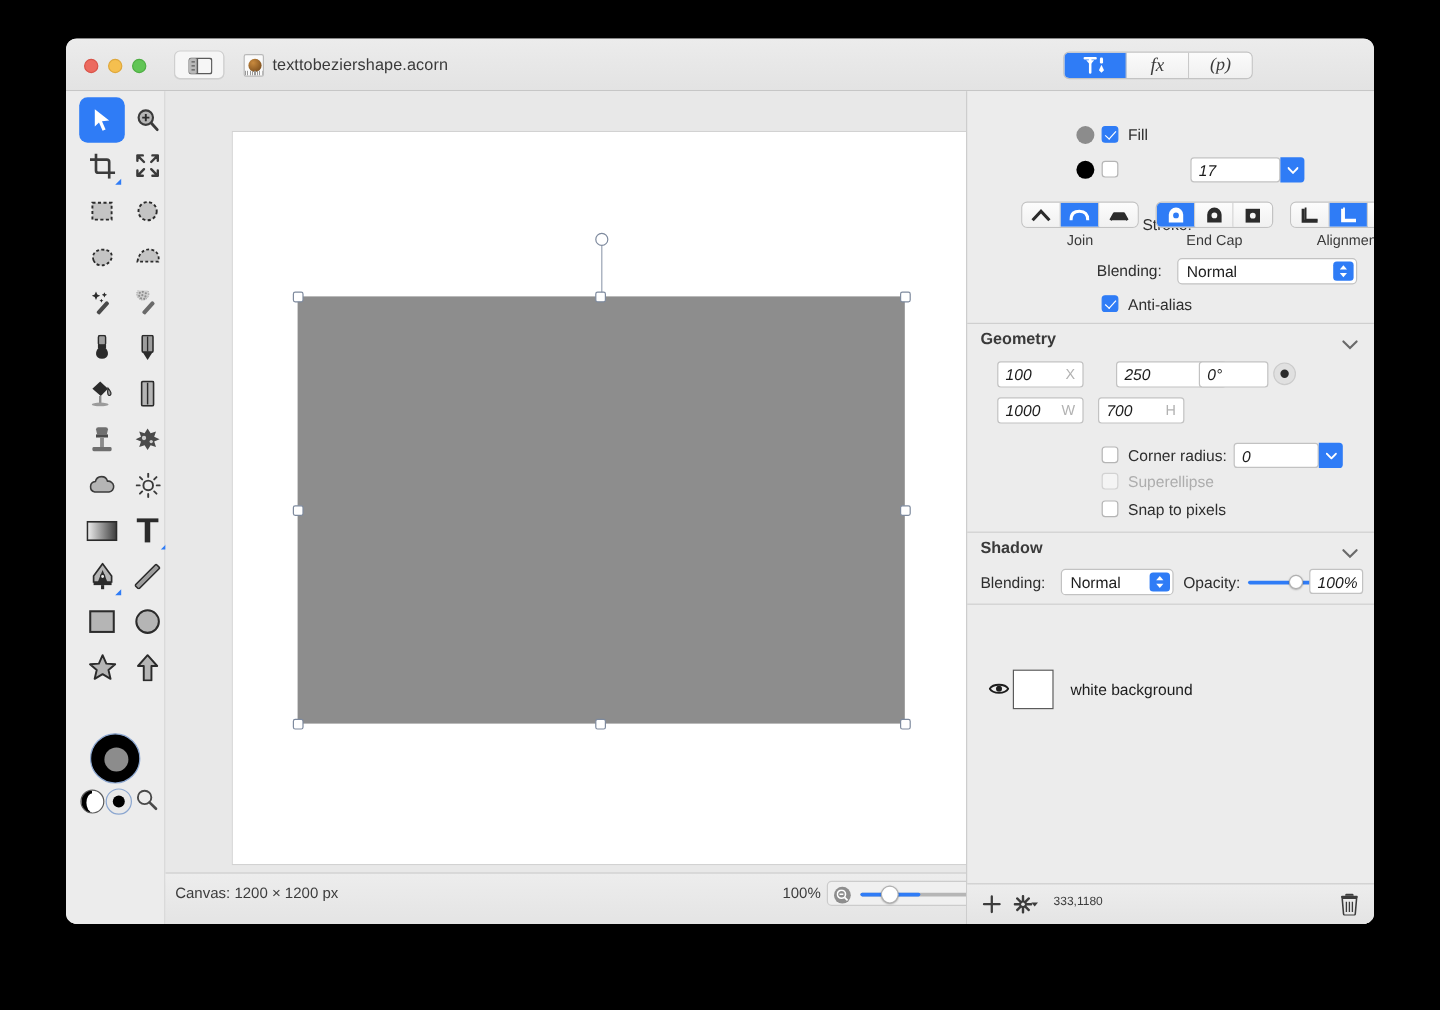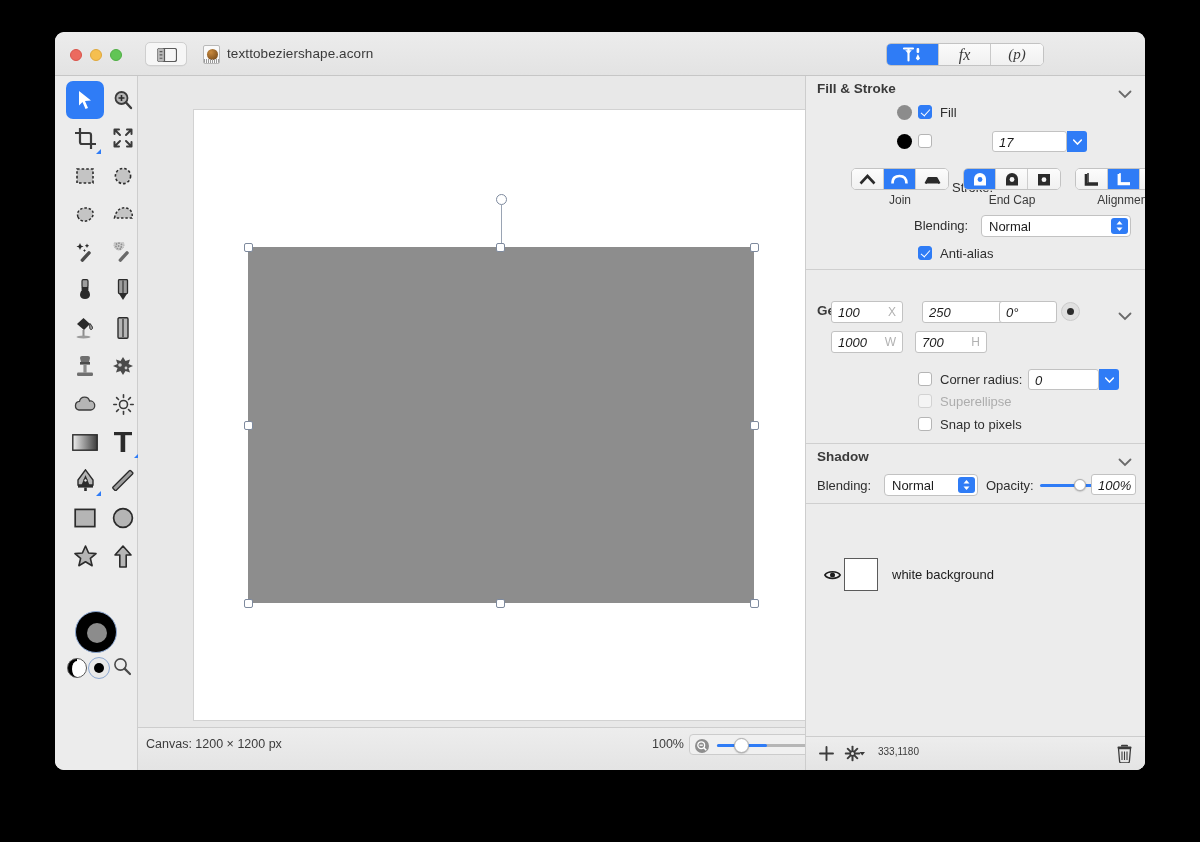--- a/index.html
+++ b/index.html
@@ -720,28 +720,20 @@
             <line x1="4.2" y1="2.6" x2="4.2" y2="5.8" stroke="#fff" stroke-width="1.3"></line>
             <line x1="6.8" y1="6.8" x2="9.3" y2="9.3" stroke="#fff" stroke-width="1.5"></line>
           </svg>
         </div>
       </div>
     </div>
   </div>
 
   <div id="inspector">
 
-    <div class="panel-header">
-      <div class="panel-title">Fill &amp; Stroke</div>
-      <div class="disclose">
-        <svg width="14" height="9" viewBox="0 0 14 9">
-          <path d="M1.5 1.5 L7 7 L12.5 1.5" fill="none" stroke="#6a6a6a" stroke-width="1.8" stroke-linecap="round"></path>
-        </svg>
-      </div>
-    </div>
 
     <div class="swatch-circle" style="left:91px; top:29px; background:#8c8c8c;"></div>
     <div class="cb checked" style="left:112px; top:29px;"></div>
     <div class="lbl" style="left:134px; top:29px;">Fill</div>
 
     <div class="swatch-circle" style="left:91px; top:58px; background:#000;"></div>
     <div class="cb" style="left:112px; top:58px;"></div>
     <div class="lbl" style="left:146px; top:58px;margin-top:46px;">Stroke:</div>
     <div class="numfield" style="left:186px; top:55px; width:75px; height:21px;">
       <span class="v">17</span>
@@ -834,21 +826,21 @@
         <svg width="14" height="9" viewBox="0 0 14 9">
           <path d="M1.5 1.5 L7 7 L12.5 1.5" fill="none" stroke="#6a6a6a" stroke-width="1.8" stroke-linecap="round"></path>
         </svg>
       </div>
     </div>
 
     <div class="numfield" style="left:25px; top:225px; width:72px; height:22px;">
       <span class="v">100</span>
       <span class="suffix">X</span>
     </div>
-    <div class="numfield" style="left:116px; top:225px; width:92px; height:22px;">
+    <div class="numfield" style="left:124px; top:225px; width:92px; height:22px;">
       <span class="v">250</span>
       <span class="suffix">Y</span>
     </div>
     <div class="numfield" style="left:193px; top:225px; width:58px; height:22px;">
       <span class="v">0°</span>
     </div>
     <div class="rot-dot-btn" style="left:255px; top:226px;"></div>
 
     <div class="numfield" style="left:25px; top:255px; width:72px; height:22px;">
       <span class="v">1000</span>

